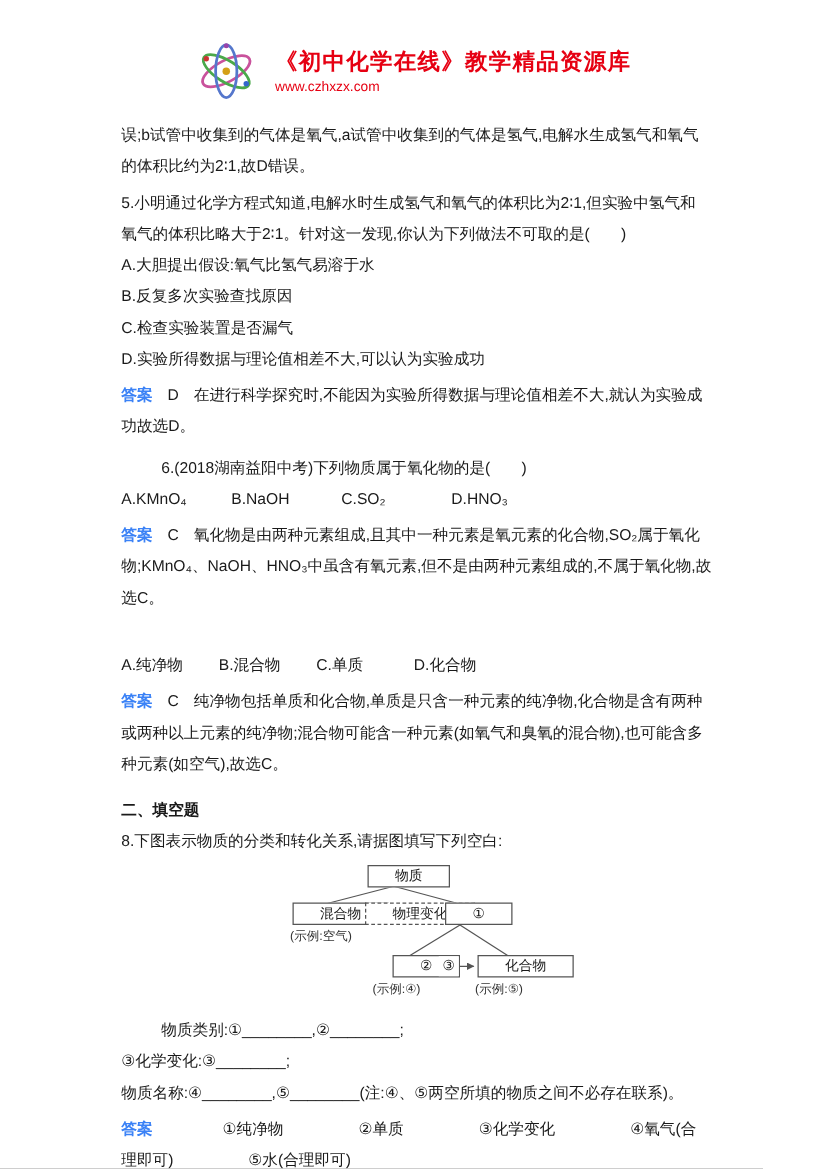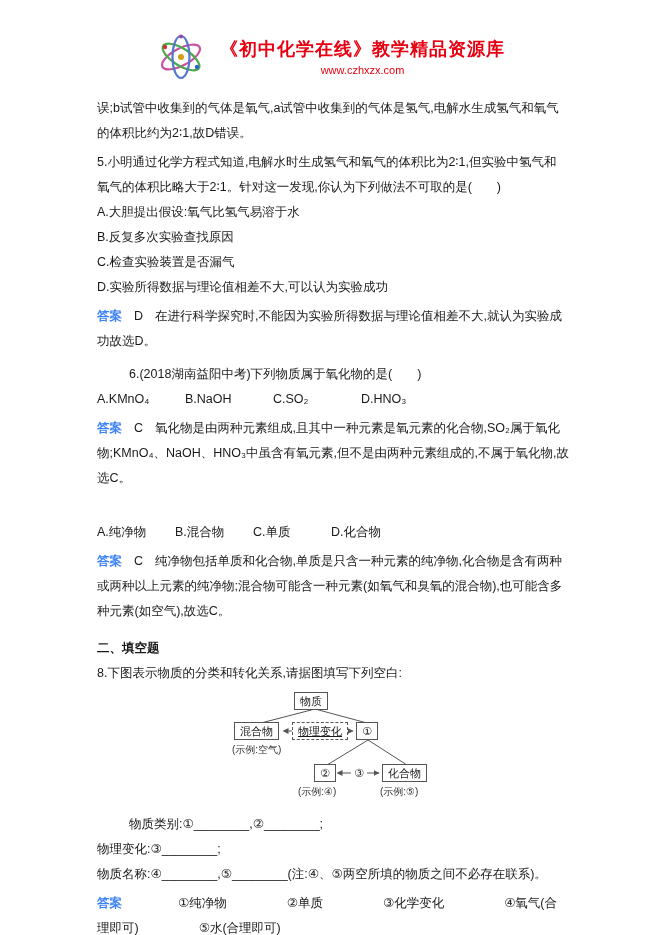--- a/index.html
+++ b/index.html
@@ -9,21 +9,21 @@
     position:relative; overflow:hidden;
     font-family:"Liberation Sans","DejaVu Sans",sans-serif;
     color:#1a1a1a;
   }
   
   .header {
     padding-top:34px;
     display:flex; align-items:center; justify-content:center; gap:14px;
   }
   .logo { flex:0 0 auto; }
-  .header-text { text-align:center; }
+  .header-text { }
   .title {
     color:#e60012; font-weight:bold; font-size:18px; letter-spacing:1px;
     line-height:24px;
   }
   .url {
     color:#e60012; font-size:11px; line-height:15px; margin-top:2px;
   }
   
   .content {
     padding:16px 92px 0 97px;
@@ -40,21 +40,21 @@
   .section-title { font-weight:bold; }
   .ans-item { margin-right:16px;margin-left:44px; }
   
   .diagram {
     position:relative; width:240px; height:112px;
     margin:6px 0 0 135px;
   }
   .diagram-lines { position:absolute; left:0; top:0; }
   .dbox {
     position:absolute; border:1px solid #555; background:#fff;
-    font-size:11px; line-height:16px; padding:0 5px; white-space:nowrap;
+    font-size:11px; line-height:16px; padding:0 21px; white-space:nowrap;
   }
   .dbox.dashed { border-style:dashed; }
   .dlabel {
     position:absolute; font-size:11px; line-height:16px;
     background:#fff; padding:0 3px; white-space:nowrap;
   }
   .dexample {
     position:absolute; font-size:10px; line-height:12px; color:#333;
     white-space:nowrap;
   }
@@ -128,32 +128,32 @@
           <line x1="83" y1="17" x2="29" y2="31"></line>
           <line x1="83" y1="17" x2="135" y2="31"></line>
           <line x1="136" y1="48" x2="95" y2="73"></line>
           <line x1="136" y1="48" x2="175" y2="73"></line>
           <line x1="56" y1="39" x2="121" y2="39" marker-start="url(#arrR)" marker-end="url(#arr)"></line>
           <line x1="110" y1="81" x2="147" y2="81" marker-start="url(#arrR)" marker-end="url(#arr)"></line>
         </g>
       </svg>
       <div class="dbox" style="left:62px; top:0px;">物质</div>
       <div class="dbox" style="left:2px; top:30px;">混合物</div>
-      <div class="dbox dashed" style="left:60px; top:30px;text-decoration:underline;">物理变化</div>
+      <div class="dbox dashed" style="left:60px; top:30px;">物理变化</div>
       <div class="dbox" style="left:124px; top:30px;">①</div>
       <div class="dexample" style="left:0px; top:52px;">(示例:空气)</div>
       <div class="dbox" style="left:82px; top:72px;">②</div>
       <div class="dlabel" style="left:119px; top:73px;">③</div>
       <div class="dbox" style="left:150px; top:72px;">化合物</div>
       <div class="dexample" style="left:66px; top:94px;">(示例:④)</div>
       <div class="dexample" style="left:148px; top:94px;">(示例:⑤)</div>
     </div>
 
     <p class="fill-line mt8">物质类别:①________,②________;</p>
-    <p class="fill-line">物理变化:③________;</p>
+    <p class="fill-line">③化学变化:③________;</p>
     <p class="fill-line">物质名称:④________,⑤________(注:④、⑤两空所填的物质之间不必存在联系)。</p>
 
     <p class="answer mt6">
       <span class="ans-label">答案</span><span class="ans-item">①纯净物</span><span class="ans-item">②单质</span><span class="ans-item">③化学变化</span><span class="ans-item">④氧气(合理即可)</span><span class="ans-item">⑤水(合理即可)</span>
     </p>
 
   </div>
 </div>
 
 </body></html>

